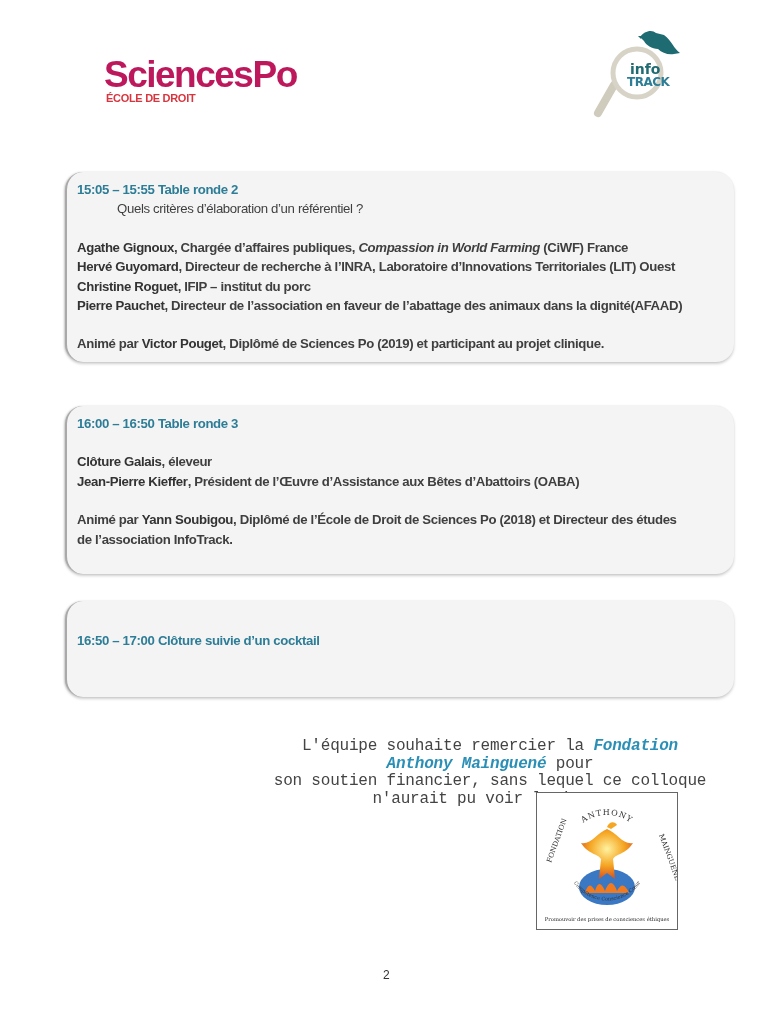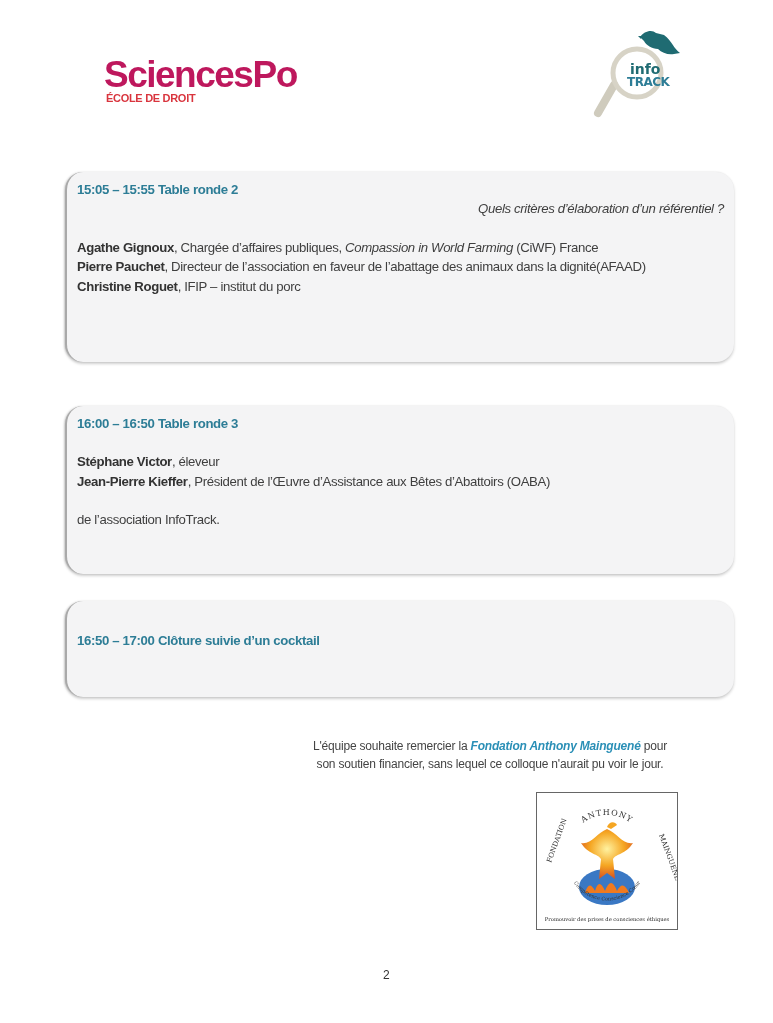--- a/index.html
+++ b/index.html
@@ -13,31 +13,31 @@
   .logo-it { position:absolute; left:592px; top:23px; width:110px; height:100px; }
 
   .box {
     position:absolute; left:65px; width:669px; background:#f4f4f5;
     border-radius:18px; box-sizing:border-box; padding:8px 10px 0 10px;
     border-left:2px solid #a9a9a9;
     box-shadow: 0 2px 3px rgba(0,0,0,0.18), -1px 0 2px rgba(0,0,0,0.15);
     font-size:13.2px; line-height:19.4px; letter-spacing:-0.35px;
   }
   .box .time { color:#2d7d96; font-weight:bold; }
-  .box .q { text-align:right; font-style:italic; color:#3f3f3f; padding-left:40px; }
+  .box .q { text-align:left; color:#3f3f3f; padding-left:40px; }
   .box .gap { height:19px; }
   .box b { color:#333; }
-  .box .line { white-space:nowrap; }
+  .box .line { white-space:nowrap;font-weight:bold; }
   #box1 { top:172px; height:190px; }
   #box2 { top:406px; height:168px; }
   #box3 { top:601px; height:96px; padding-top:30px; }
 
   .thanks {
     position:absolute; left:270px; top:738px; width:440px; text-align:center;
-    font-family:Liberation Sans, sans-serif; font-size:12px; line-height:17.5px; color:#444; letter-spacing:-0.2px;
+    font-family:Liberation Mono, monospace; font-size:16px; line-height:17.5px; color:#444; letter-spacing:-0.2px;
   }
   .thanks .fond { color:#2a8fb6; font-weight:bold; font-style:italic; }
   .fond-logo {
     position:absolute; left:536px; top:792px; width:142px; height:138px; box-sizing:border-box;
     border:1px solid #666; background:#fff;
   }
   .page-num { position:absolute; left:383px; top:968px; font-size:12px; color:#333; }
 </style>
 </head>
 <body>
@@ -56,31 +56,34 @@
     <text x="38" y="51" font-family="DejaVu Sans, sans-serif" font-size="14" font-weight="bold" fill="#1f6b72">info</text>
     <text x="35" y="63" font-family="DejaVu Sans, sans-serif" font-size="12" font-weight="bold" fill="#2d7d96" letter-spacing="-0.5">TRACK</text>
   </svg>
 </div>
 
 <div class="box" id="box1">
   <div class="time">15:05 – 15:55 Table ronde 2</div>
   <div class="q">Quels critères d’élaboration d’un référentiel ?</div>
   <div class="gap"></div>
   <div class="line"><b>Agathe Gignoux</b><span>, Chargée d’affaires publiques, </span><i>Compassion in World Farming</i><span> (CiWF) France</span></div>
+  <div class="line"><b>Hervé Guyomard</b><span>, Directeur de recherche à l’INRA, Laboratoire d’Innovations Territoriales (LIT) Ouest</span></div>
+  <div class="line"><b>Christine Roguet</b><span>, IFIP – institut du porc</span></div>
   <div class="line"><b>Pierre Pauchet</b><span>, Directeur de l’association en faveur de l’abattage des animaux dans la dignité(AFAAD)</span></div>
-  <div class="line"><b>Christine Roguet</b><span>, IFIP – institut du porc</span></div>
   <div class="gap"></div>
+  <div class="line"><span>Animé par </span><b>Victor Pouget</b><span>, Diplômé de Sciences Po (2019) et participant au projet clinique.</span></div>
 </div>
 
 <div class="box" id="box2">
   <div class="time">16:00 – 16:50 Table ronde 3</div>
   <div class="gap"></div>
-  <div class="line"><b>Stéphane Victor</b><span>, éleveur</span></div>
+  <div class="line"><b>Clôture Galais</b><span>, éleveur</span></div>
   <div class="line"><b>Jean-Pierre Kieffer</b><span>, Président de l’Œuvre d’Assistance aux Bêtes d’Abattoirs (OABA)</span></div>
   <div class="gap"></div>
+  <div class="line"><span>Animé par </span><b>Yann Soubigou</b><span>, Diplômé de l’École de Droit de Sciences Po (2018) et Directeur des études</span></div>
   <div class="line">de l’association InfoTrack.</div>
 </div>
 
 <div class="box" id="box3">
   <div class="time">16:50 – 17:00 Clôture suivie d’un cocktail</div>
 </div>
 
 <div class="thanks">
   <span>L'équipe souhaite remercier la </span><span class="fond">Fondation Anthony Mainguené</span><span> pour</span><br>
   <span>son soutien financier, sans lequel ce colloque n'aurait pu voir le jour.</span>

